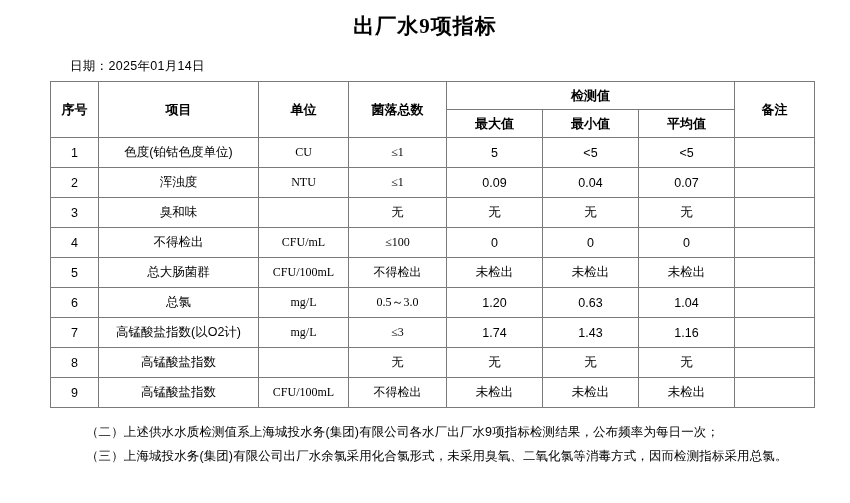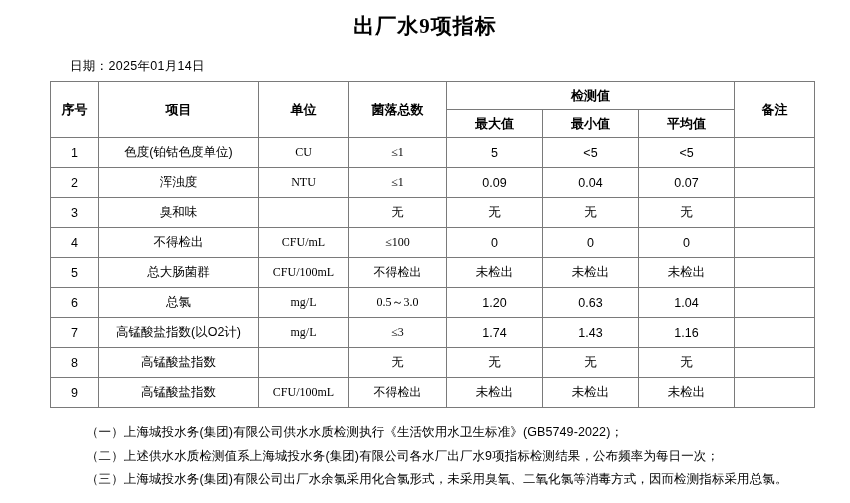--- a/index.html
+++ b/index.html
@@ -210,18 +210,17 @@
         <td class="cell-limit">不得检出</td>
         <td>未检出</td>
         <td>未检出</td>
         <td>未检出</td>
         <td></td>
       </tr>
     </tbody>
   </table>
 
   <div class="notes">
-    <div class="note-line">（一）上海城投水务(集团)有限公司供水水质检测执行《生活饮用水卫生标准》(GB5749-2022)；</div>
     <div class="note-line">（二）上述供水水质检测值系上海城投水务(集团)有限公司各水厂出厂水9项指标检测结果，公布频率为每日一次；</div>
     <div class="note-line">（三）上海城投水务(集团)有限公司出厂水余氯采用化合氯形式，未采用臭氧、二氧化氯等消毒方式，因而检测指标采用总氯。</div>
   </div>
 
 </div>
 
 </body></html>

